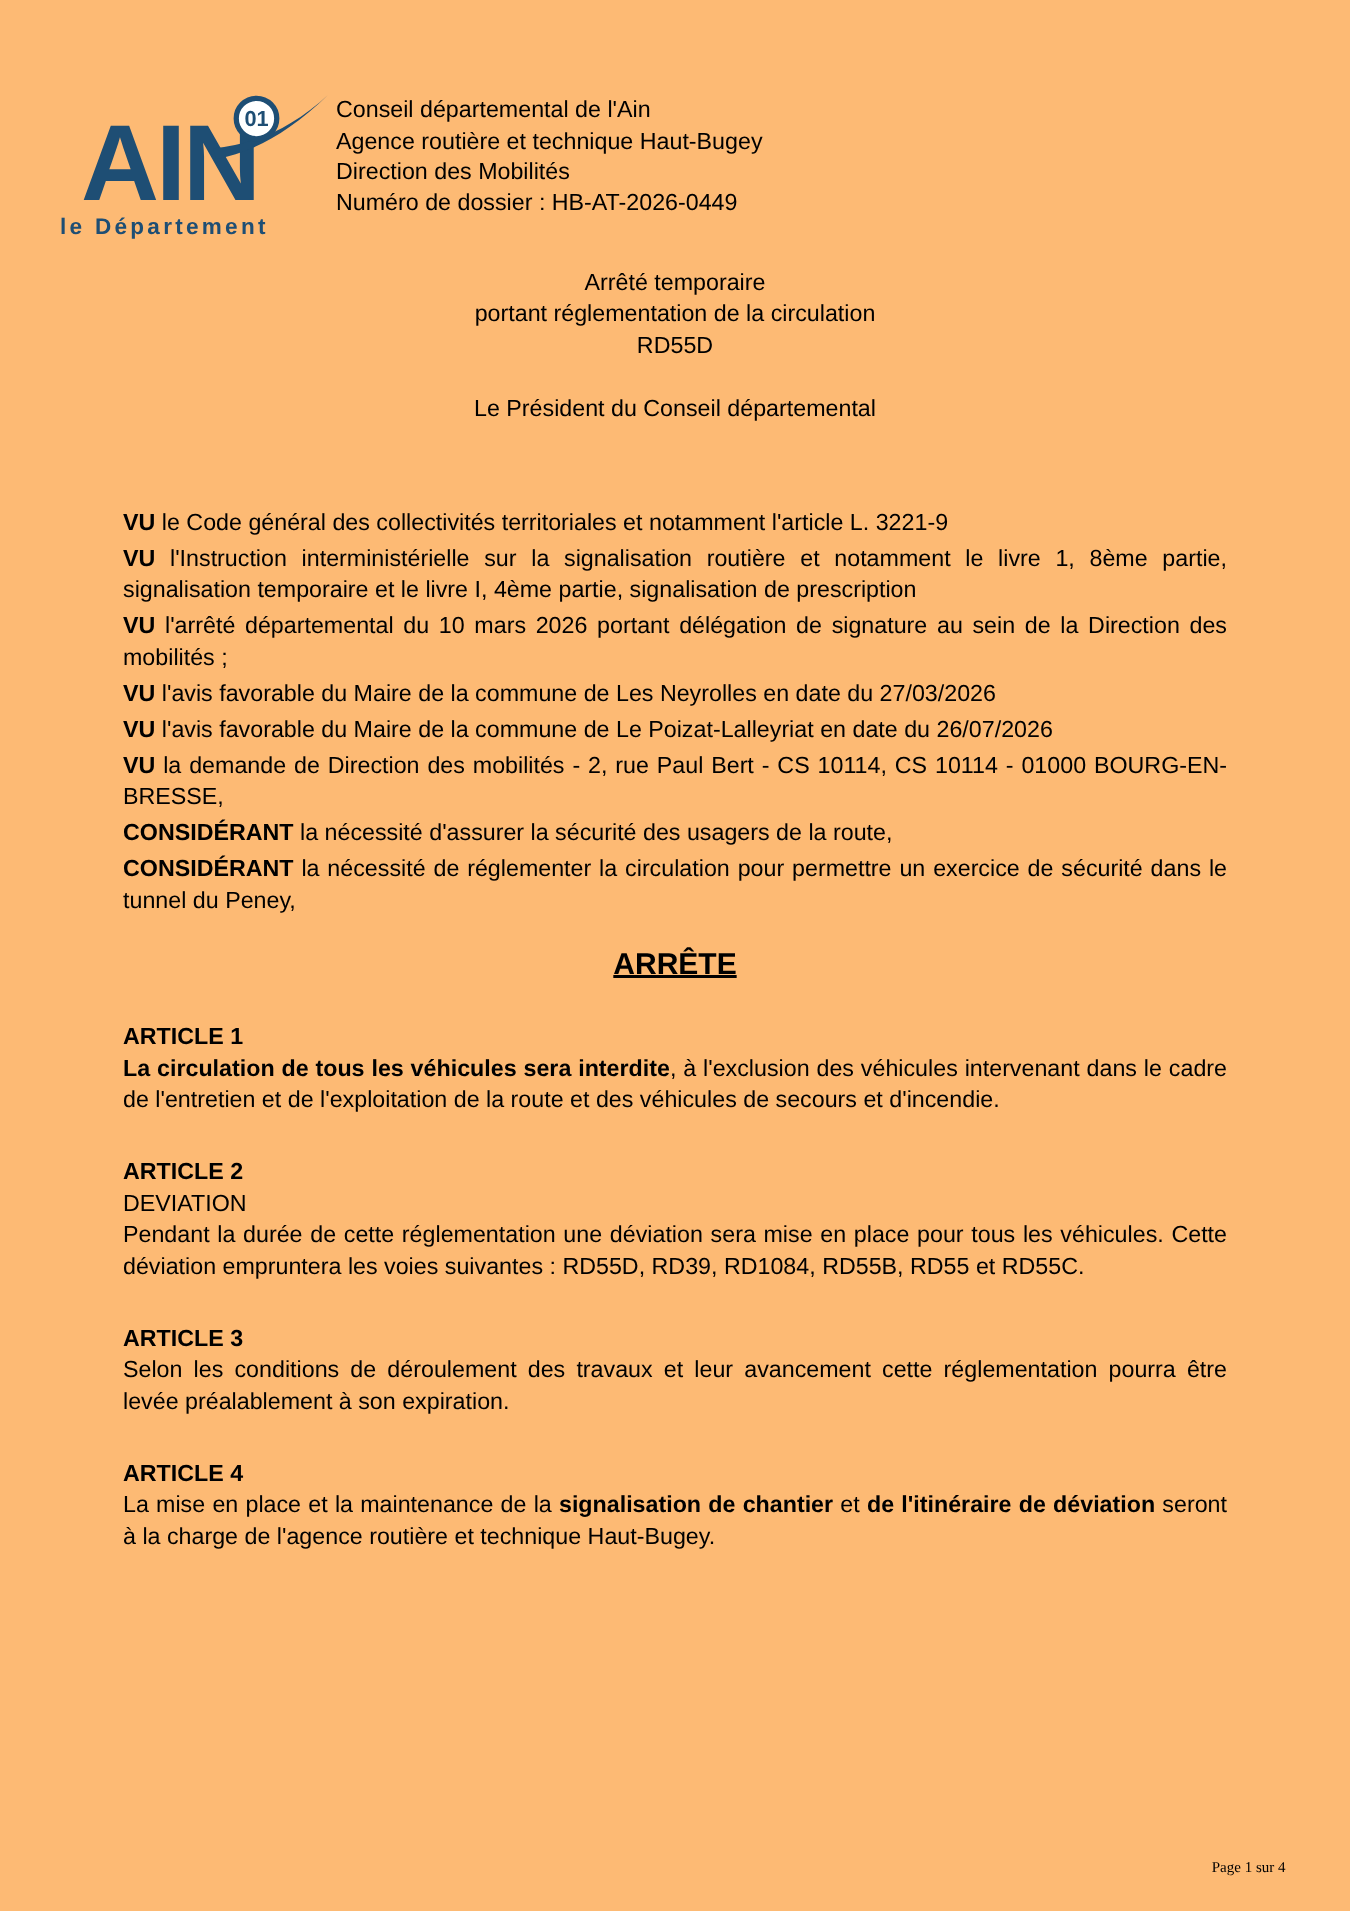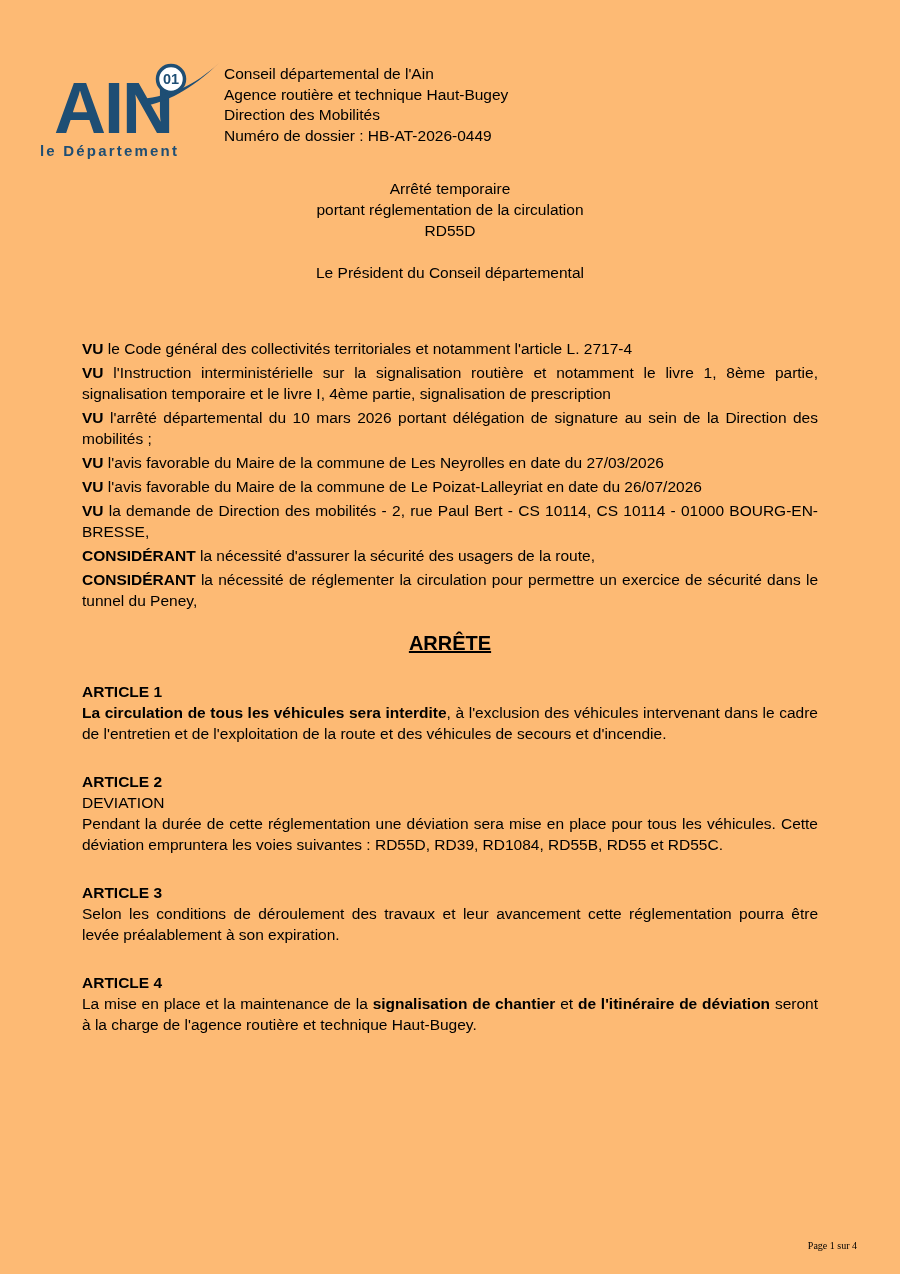--- a/index.html
+++ b/index.html
@@ -66,21 +66,21 @@
 
   <div class="title-block">
     <div>Arrêté temporaire</div>
     <div>portant réglementation de la circulation</div>
     <div>RD55D</div>
     <div class="title-authority">Le Président du Conseil départemental</div>
   </div>
 
   <main class="content">
     <section class="preamble">
-        <p class="para"><b>VU</b><span> le Code général des collectivités territoriales et notamment l'article L. 2717-4</span></p>
+        <p class="para"><b>VU</b><span> le Code général des collectivités territoriales et notamment l'article L. 3221-9</span></p>
         <p class="para"><b>VU</b><span> l'Instruction interministérielle sur la signalisation routière et notamment le livre 1, 8ème partie, signalisation temporaire et le livre I, 4ème partie, signalisation de prescription</span></p>
         <p class="para"><b>VU</b><span> l'arrêté départemental du 10 mars 2026 portant délégation de signature au sein de la Direction des mobilités ;</span></p>
         <p class="para"><b>VU</b><span> l'avis favorable du Maire de la commune de Les Neyrolles en date du 27/03/2026</span></p>
         <p class="para"><b>VU</b><span> l'avis favorable du Maire de la commune de Le Poizat-Lalleyriat en date du 26/07/2026</span></p>
         <p class="para"><b>VU</b><span> la demande de Direction des mobilités - 2, rue Paul Bert - CS 10114, CS 10114 - 01000 BOURG-EN-BRESSE,</span></p>
         <p class="para"><b>CONSIDÉRANT</b><span> la nécessité d'assurer la sécurité des usagers de la route,</span></p>
         <p class="para"><b>CONSIDÉRANT</b><span> la nécessité de réglementer la circulation pour permettre un exercice de sécurité dans le tunnel du Peney,</span></p>
       </section>
     <h2 class="decree-heading">ARRÊTE</h2>
     <section class="articles">

